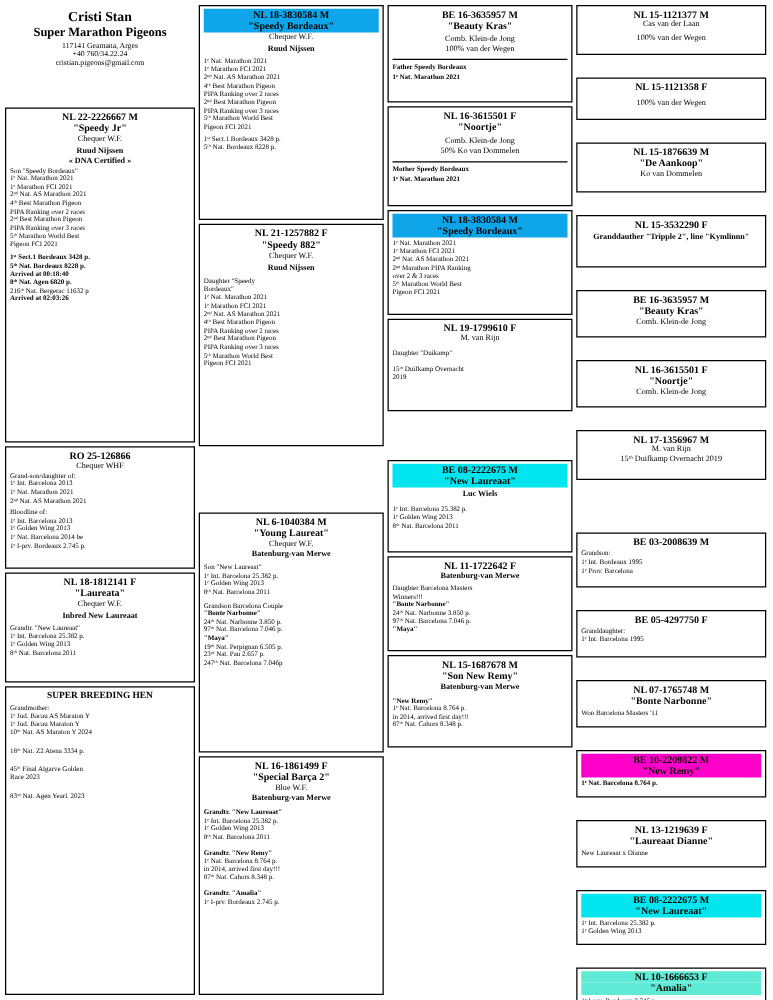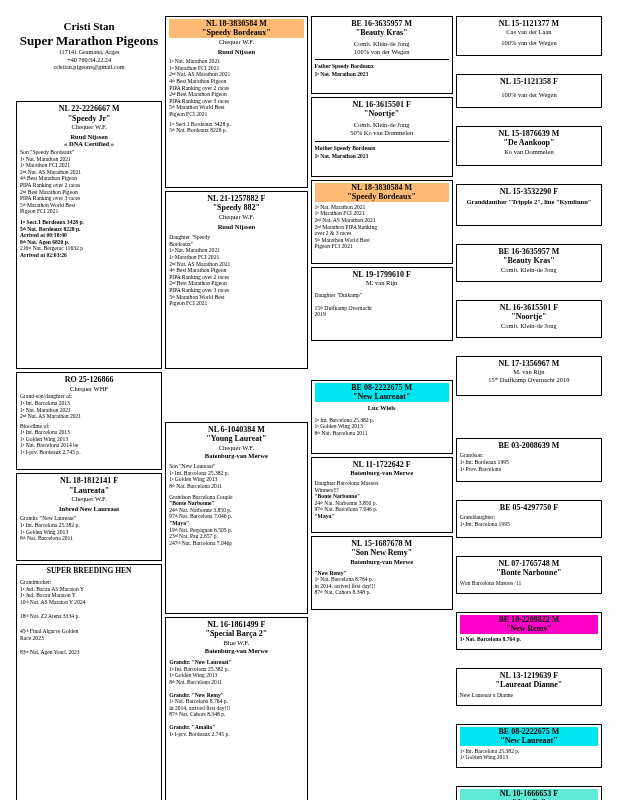--- a/index.html
+++ b/index.html
@@ -4,47 +4,47 @@
 <style>
   html,body{margin:0;padding:0;}
   body{
     width:618px;height:800px;
     background:#ffffff;
     font-family:"Liberation Serif", serif;
     color:#000;
     font-size:6px;
     overflow:hidden;
   }
-  .sheet{position:relative;width:618px;height:800px;padding:16px;box-sizing:border-box;}
+  .sheet{position:relative;width:618px;height:800px;padding:4px;box-sizing:border-box;}
   .cols{display:flex;gap:3px;height:792px;}
   .col{display:flex;flex-direction:column;gap:3px;}
   .c1{width:152px;}
   .c2{width:148px;}
   .c3{width:148px;}
   .c4{width:152px;gap:18px;}
   .box{
     border:1.2px solid #000;
     padding:2px 3px;
     box-sizing:border-box;
     line-height:1.18;
   }
   .hdr{font-weight:bold;font-size:7.5px;text-align:center;}
   .name{font-weight:bold;font-size:8px;text-align:center;}
   .sub{text-align:center;font-size:6.5px;}
   .subb{text-align:center;font-size:6.5px;font-weight:bold;}
   .lines{font-size:5.6px;margin-top:1px;}
   .lines div{margin:0;}
   .bold{font-weight:bold;}
-  .hl-green{background:#fdba74;}
+  .hl-green{background:#0ea5e9;}
   .hl-cyan{background:#00e5ee;}
   .hl-magenta{background:#ff00c8;}
   .hl-yellow{background:#5eead4;}
   .title-block{text-align:center;border:none;padding:0;}
   .title-name{font-size:11px;font-weight:bold;}
-  .title-sub{font-size:13px;font-weight:bold;}
+  .title-sub{font-size:10px;font-weight:bold;}
   .title-addr{font-size:6.2px;}
   .gap{height:2px;}
   .nb{border:none;}
 </style>
 </head>
 <body>
 
 <div class="sheet">
   <div class="cols">
 

